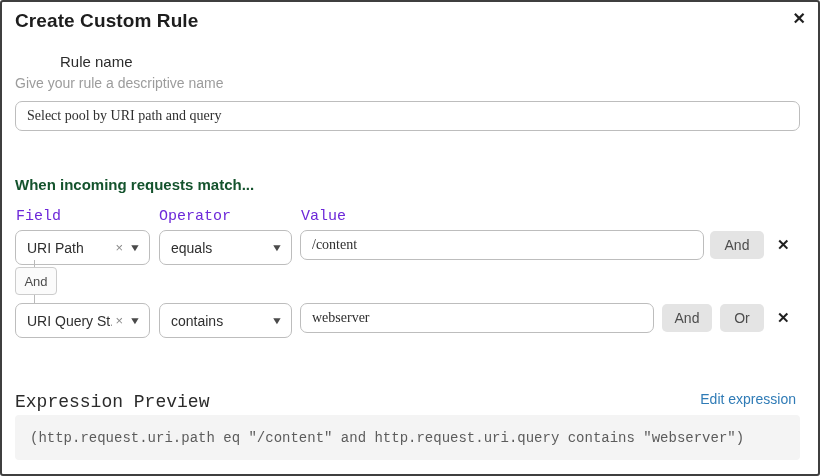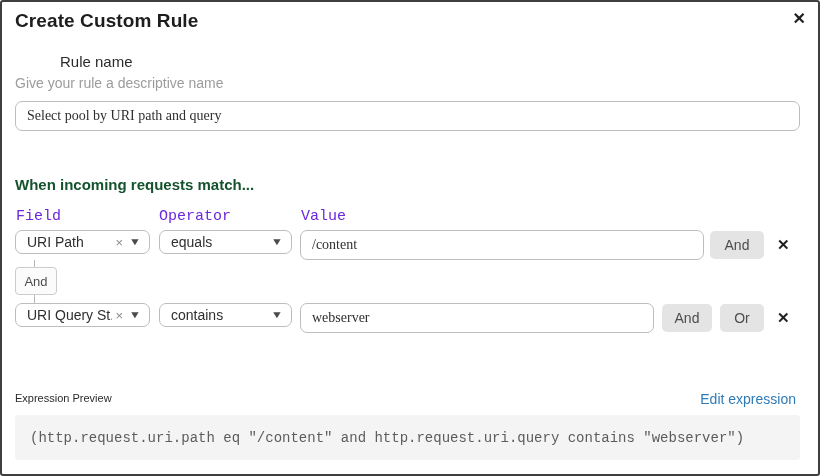--- a/index.html
+++ b/index.html
@@ -55,21 +55,21 @@
   .col-label {
     position:absolute; top:206px;
     font-size:15px; color:#6d28d9;font-family:Liberation Mono, monospace;
   }
   .col-field { left:14px; }
   .col-operator { left:157px; }
   .col-value { left:299px; }
 
   .select {
     position:absolute;
-    height:24px;
+    height:35px;
     border:1px solid #bdbdbd; border-radius:7px;
     background:#fff;
     display:flex; align-items:center;
     padding:0 9px 0 11px;
     cursor:pointer;
     font-size:14px; color:#2f2f2f;
   }
   .select .sel-text { flex:1 1 auto; white-space:nowrap; overflow:hidden; }
   .select .clear-x {
     flex:0 0 auto;
@@ -119,21 +119,21 @@
   .conn-badge {
     position:absolute; left:13px; top:265px;
     width:42px; height:28px;
     background:#fbfbfb; border:1px solid #cccccc; border-radius:4px;
     display:flex; align-items:center; justify-content:center;
     font-size:13px; color:#4d4d4d;
   }
 
   .expr-label {
     position:absolute; left:13px; top:390px;
-    font-size:11px; color:#2b2b2b;
+    font-size:18px; color:#2b2b2b;font-family:Liberation Mono, monospace;
   }
   .expr-edit-link {
     position:absolute; right:22px; top:389px;
     font-size:14px; color:#2f7bb6;
     text-decoration:none; cursor:pointer;
   }
   .expr-box {
     position:absolute; left:13px; top:413px;
     width:785px; height:45px;
     background:#f4f4f4; border-radius:4px;

